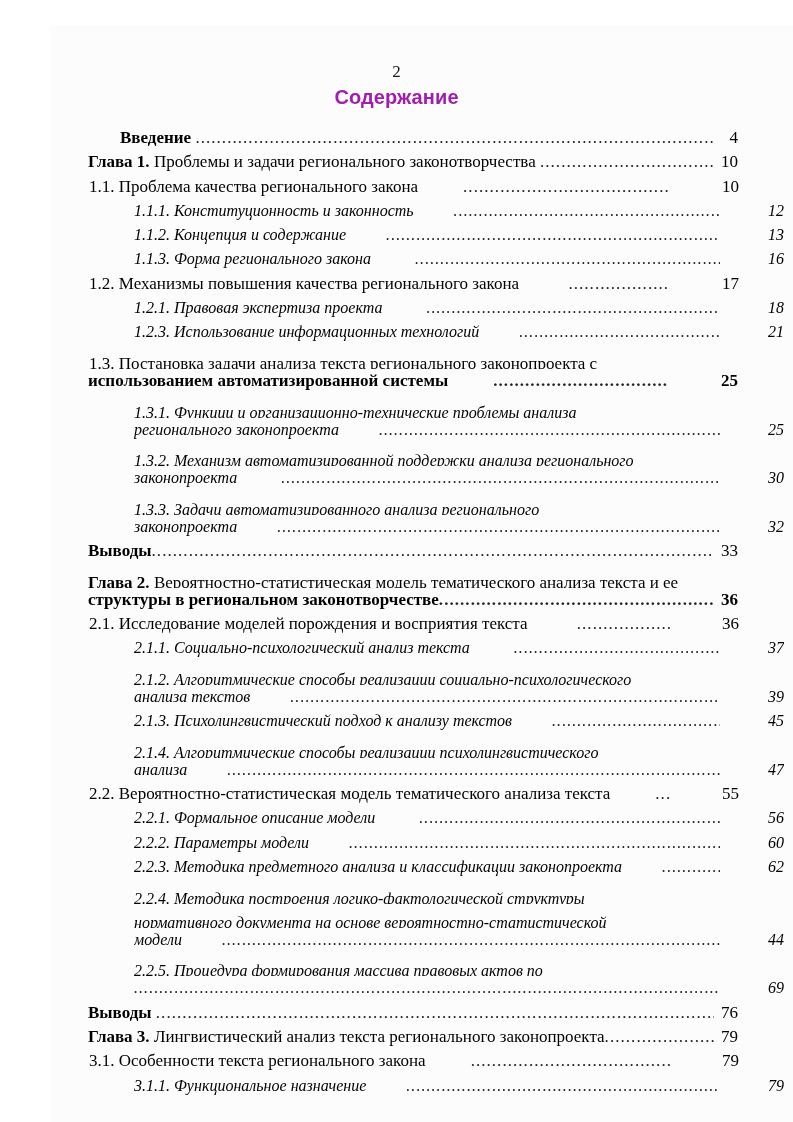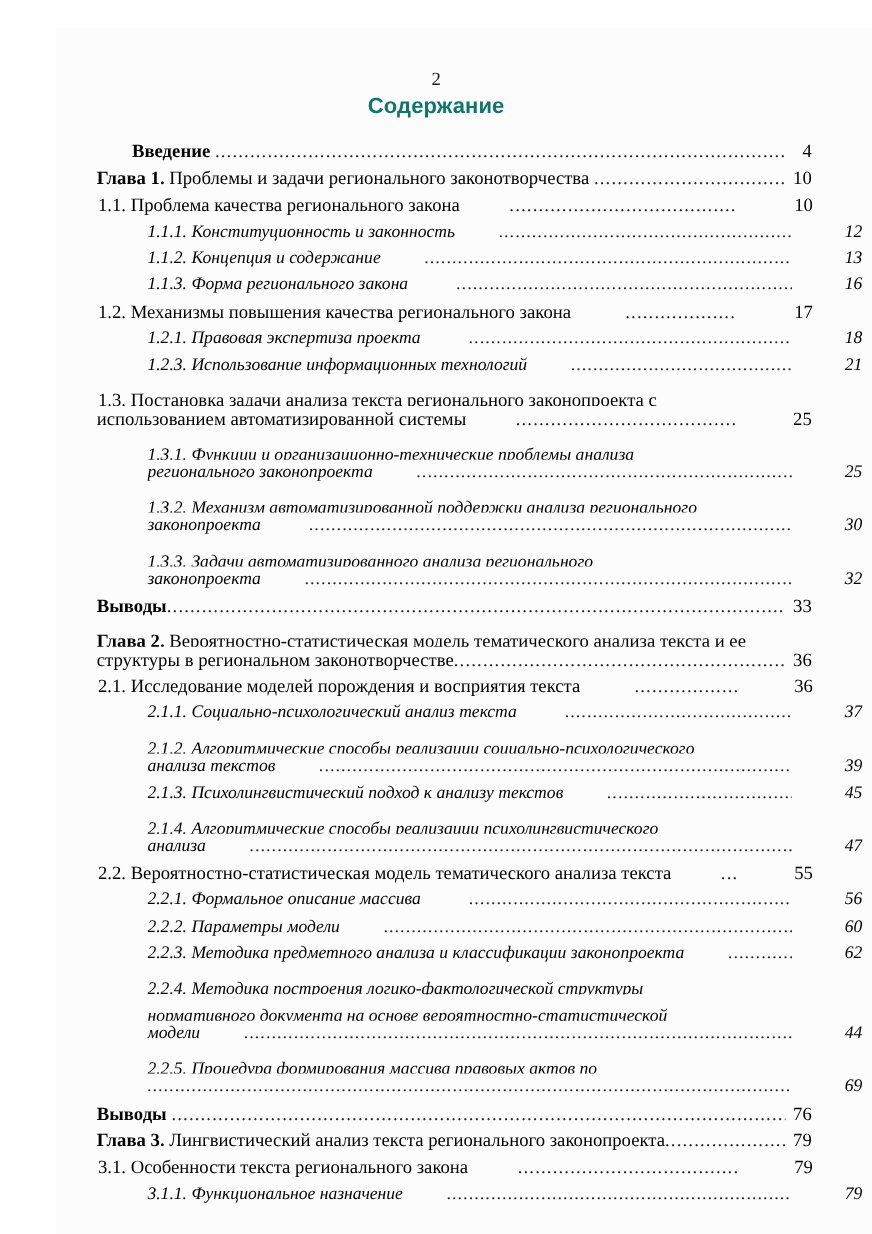--- a/index.html
+++ b/index.html
@@ -45,21 +45,21 @@
   .doc-title {
     position: absolute;
     top: 86px;
     left: 0;
     width: 793px;
     text-align: center;
     font-family: "Liberation Sans", "DejaVu Sans", sans-serif;
     font-weight: bold;
     font-size: 20px;
     letter-spacing: 0.1px;
-    color: #0f766e;
+    color: #a21caf;
   }
   .toc {
     position: absolute;
     left: 88px;
     top: 126px;
     width: 650px;
   }
   .toc-entry {
     display: block;
     margin: 0;
@@ -113,20 +113,21 @@
   }
   .lvl3 {
     font-size: 16px;
     font-style: italic;
     margin-left: 46px;
     gap: 40px;
   }
   
   .cont-lvl1, .cont-lvl2 {
     margin-left: 0px;
+    font-weight: bold;
   }
   .cont-lvl3 {
     margin-left: 46px;
   }
   .nolead .leader::before { content: ""; }
 </style>
 </head>
 <body>
 
 <div class="scan-tint"></div>
@@ -315,21 +316,21 @@
       </div>
       <div class="toc-entry">
         <div class="toc-line lvl2">
           <span class="toc-text">2.2. Вероятностно-статистическая модель тематического анализа текста</span>
           <span class="leader"></span>
           <span class="pageno">55</span>
         </div>
       </div>
       <div class="toc-entry">
         <div class="toc-line lvl3">
-          <span class="toc-text">2.2.1. Формальное описание массива </span>
+          <span class="toc-text">2.2.1. Формальное описание модели </span>
           <span class="leader"></span>
           <span class="pageno">56</span>
         </div>
       </div>
       <div class="toc-entry">
         <div class="toc-line lvl3">
           <span class="toc-text">2.2.2. Параметры модели</span>
           <span class="leader"></span>
           <span class="pageno">60</span>
         </div>

